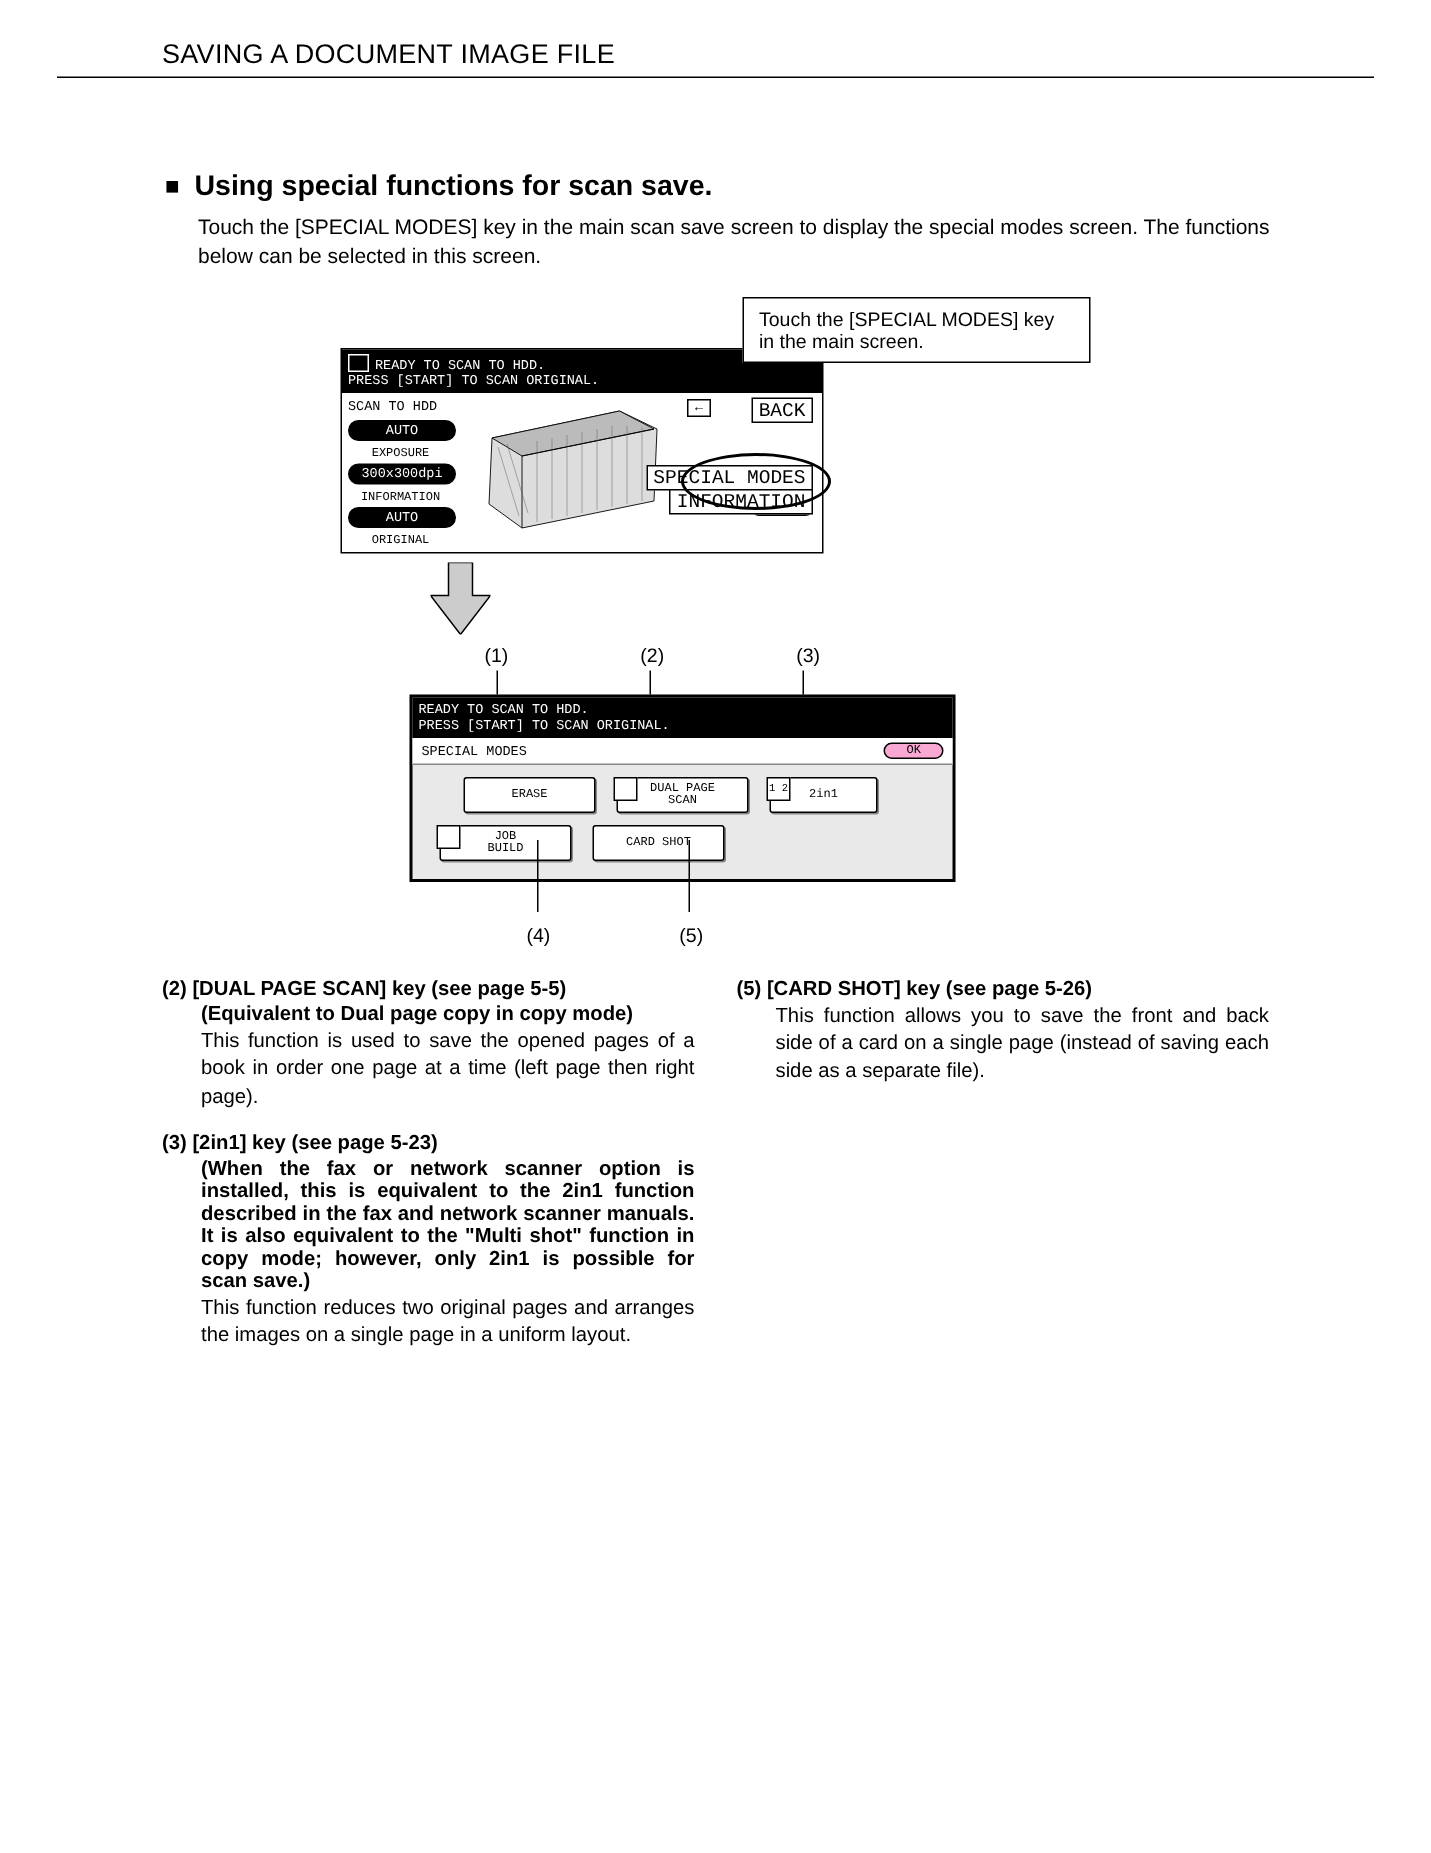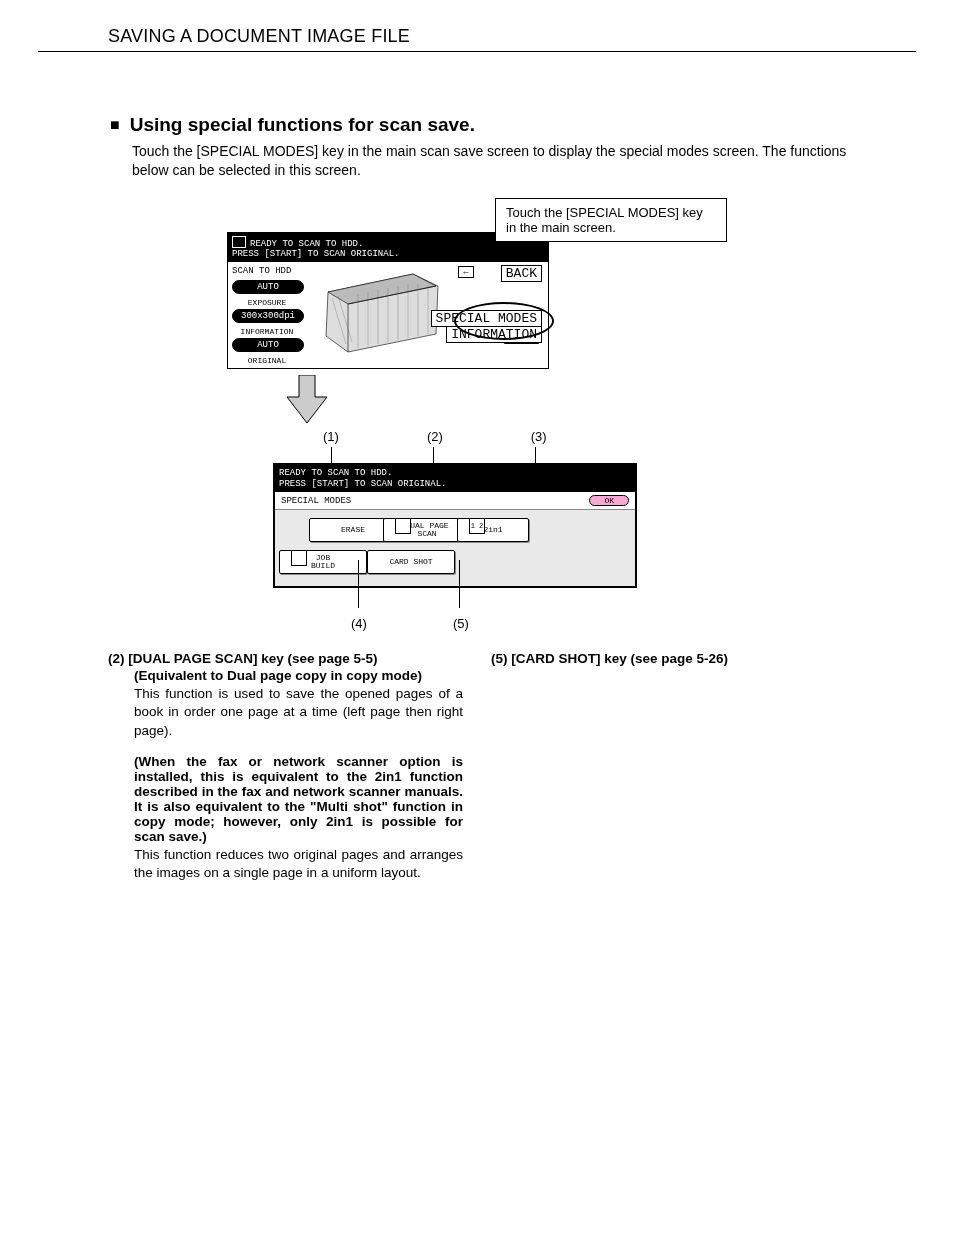--- a/index.html
+++ b/index.html
@@ -32,21 +32,21 @@
   .circle-special{position:absolute; right:-6px; top:40px; width:96px; height:34px; border:2px solid #000; border-radius:50%;}
   
   .downarrow{width:40px; margin:6px auto 6px 60px;}
   .downarrow svg{display:block;}
   
   .labels-row{display:flex; font-size:13px; margin-left:96px; gap:88px; margin-bottom:2px;}
   .lcd2{border:2px solid #000; width:360px; margin-left:46px; font-family:"Courier New",monospace; font-size:9px; background:#e9e9e9; position:relative; padding-bottom:12px;}
   .lcd2 .bar{background:#000;color:#fff;padding:3px 4px;line-height:1.15;}
   .lcd2 .subtitle{background:#fff; padding:3px 6px; border-bottom:1px solid #888; font-size:9px; display:flex; justify-content:space-between; align-items:center;}
   .ok-pill{border:1px solid #000; border-radius:6px; padding:0 14px; font-size:8px; background:#f9a8d4;}
-  .row{display:flex; margin:8px 0 0 34px; position:relative;}
+  .row{display:flex; gap:14px; margin:8px 0 0 34px; position:relative;}
   .mode-btn{border:1px solid #000; background:#fff; width:86px; height:22px; display:flex; align-items:center; justify-content:center; font-size:8px; border-radius:2px; box-shadow:1px 1px 0 #888; position:relative; text-align:center; line-height:1.05;}
   .mode-ico{width:14px;height:14px;border:1px solid #000; margin-right:-28px; margin-left:-2px; z-index:1; background:#fff; font-size:7px; display:flex;align-items:center;justify-content:center;}
   .vline{position:absolute; width:1px; background:#000;}
   .botlabels{display:flex; font-size:13px; margin-left:124px; gap:86px; margin-top:4px;}
   
   .desc-cols{display:flex; gap:28px; margin:14px 70px 0 70px;}
   .desc-cols .col{flex:1; font-size:13.5px;}
   .item{margin-bottom:14px;}
   .item .head{font-weight:bold; margin-bottom:2px;}
   .item .sub{font-weight:bold; margin-bottom:2px;}
@@ -172,24 +172,26 @@
   </div>
 
   <div class="desc-cols">
     <div class="col">
       <div class="item">
         <div class="head">(2) [DUAL PAGE SCAN] key (see page 5-5)</div>
         <div class="sub">(Equivalent to Dual page copy in copy mode)</div>
         <div class="body">This function is used to save the opened pages of a book in order one page at a time (left page then right page).</div>
       </div>
       <div class="item">
+        <div class="head">(3) [2in1] key (see page 5-23)</div>
         <div class="sub just">(When the fax or network scanner option is installed, this is equivalent to the 2in1 function described in the fax and network scanner manuals. It is also equivalent to the "Multi shot" function in copy mode; however, only 2in1 is possible for scan save.)</div>
         <div class="body">This function reduces two original pages and arranges the images on a single page in a uniform layout.</div>
       </div>
     </div>
     <div class="col">
       <div class="item">
         <div class="head">(5) [CARD SHOT] key (see page 5-26)</div>
+        <div class="body">This function allows you to save the front and back side of a card on a single page (instead of saving each side as a separate file).</div>
       </div>
     </div>
   </div>
 
 </div>
 
 </body></html>

